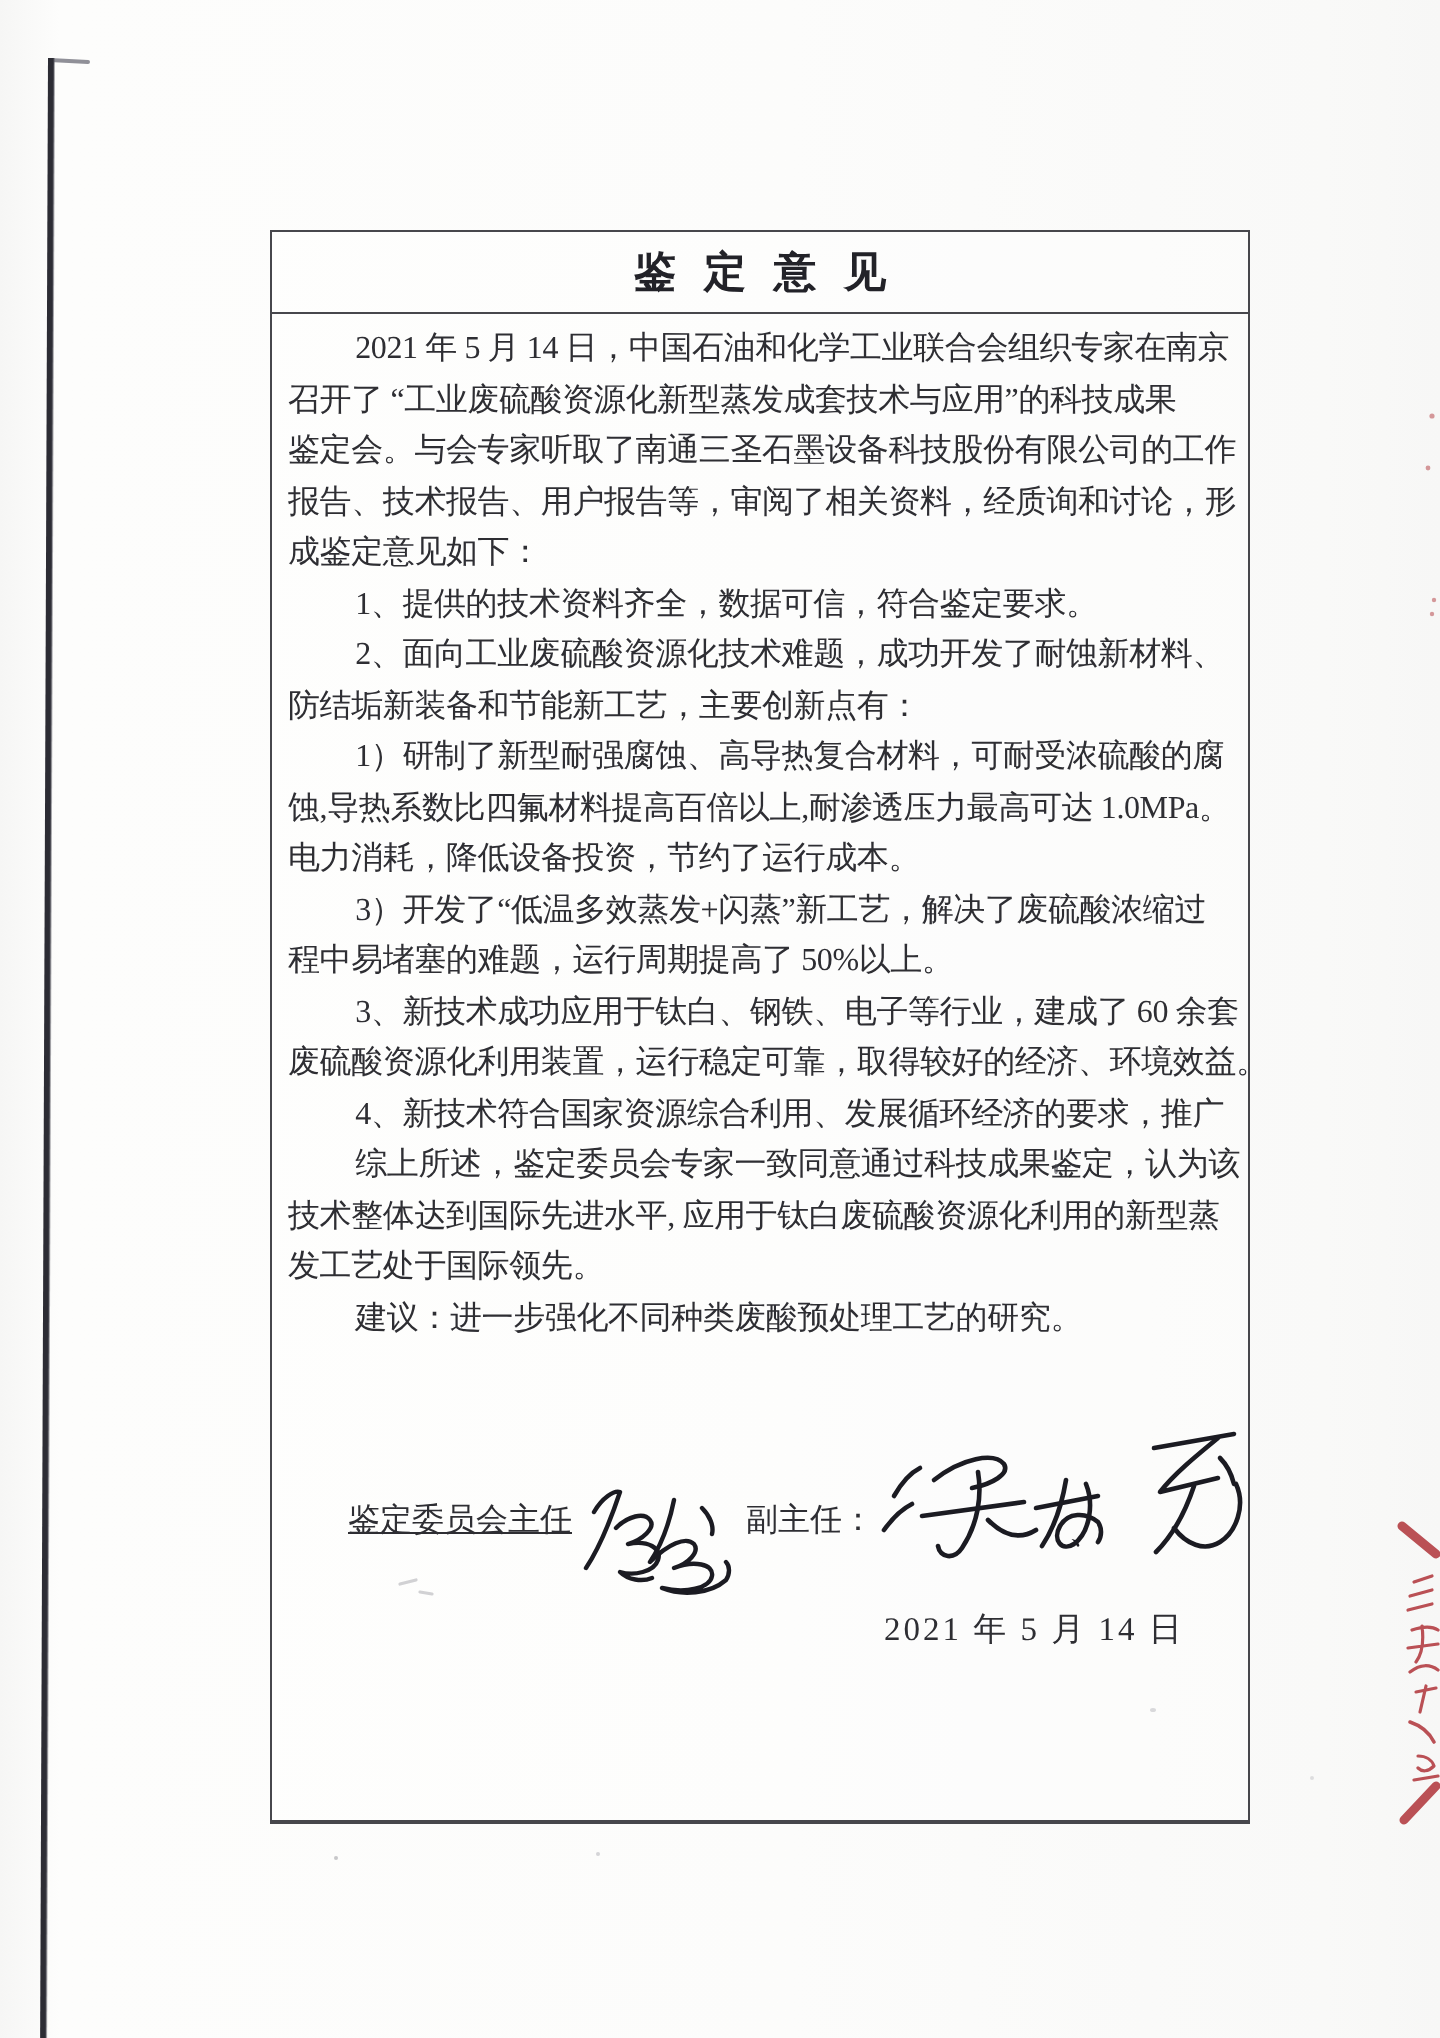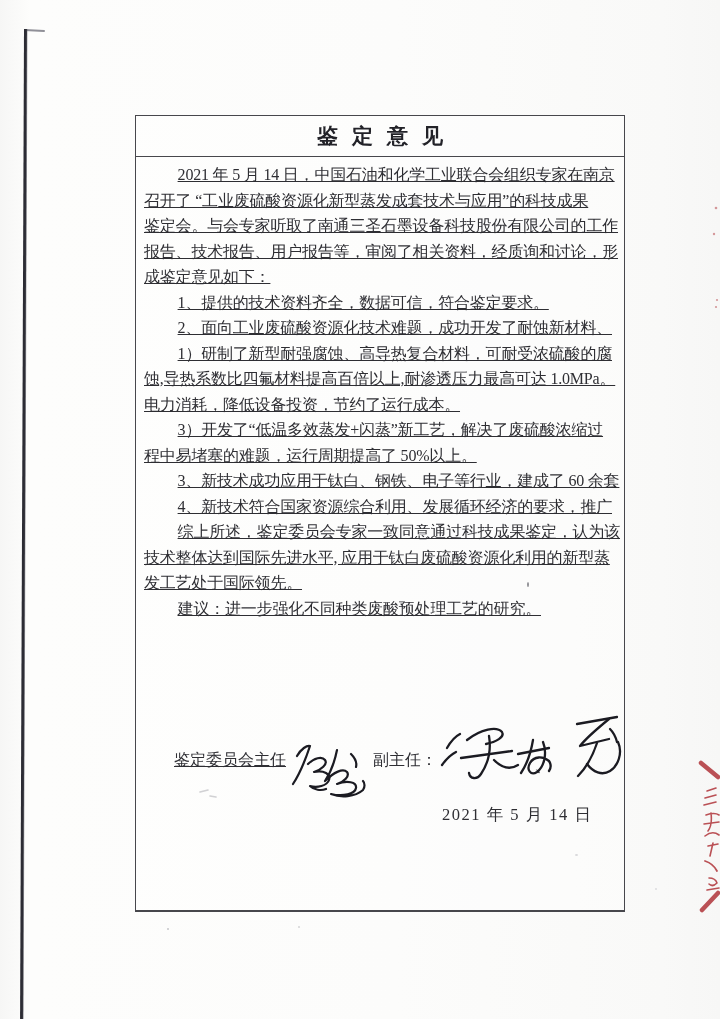--- a/index.html
+++ b/index.html
@@ -16,21 +16,21 @@
     border:1.6px solid #47474c;border-bottom-width:2px;
     background:rgba(255,255,255,0.35);
     box-sizing:border-box;
   }
   .title-row{
     height:40px;line-height:40px;border-bottom:1.6px solid #47474c;
     text-align:center;font-size:21px;font-weight:bold;color:#222228;
     letter-spacing:14px;padding-left:14px;
   }
   .body-text{padding:5px 7px 0 8px;font-size:16px;letter-spacing:-0.2px;}
-  .ln{height:25.5px;line-height:25.5px;white-space:nowrap;overflow:visible;text-decoration:underline;}
+  .ln{height:25.5px;line-height:25.5px;white-space:nowrap;overflow:visible;}
   .in{text-indent:2.1em;}
   .sig-label{position:absolute;font-size:16px;color:#2e2e33;white-space:nowrap;}
   .chair-label{left:38px;top:634px;text-decoration:underline;}
   .vice-label{left:237px;top:634px;}
   .sig-sep{position:absolute;left:398px;top:636px;font-size:19px;color:#1b1b22;}
   .doc-date{position:absolute;left:306px;top:688px;font-size:16.5px;letter-spacing:1.5px;white-space:nowrap;text-align:right;}
   .sig-svg{position:absolute;}
   .sig1{left:145px;top:616px;}
   .sig2{left:301px;top:592px;}
   .speck{position:absolute;border-radius:50%;}
@@ -50,26 +50,28 @@
     <div class="title-row">鉴定意见</div>
 
     <div class="body-text">
       <div class="ln in">2021 年 5 月 14 日，中国石油和化学工业联合会组织专家在南京</div>
       <div class="ln">召开了 “工业废硫酸资源化新型蒸发成套技术与应用”的科技成果</div>
       <div class="ln">鉴定会。与会专家听取了南通三圣石墨设备科技股份有限公司的工作</div>
       <div class="ln">报告、技术报告、用户报告等，审阅了相关资料，经质询和讨论，形</div>
       <div class="ln">成鉴定意见如下：</div>
       <div class="ln in">1、提供的技术资料齐全，数据可信，符合鉴定要求。</div>
       <div class="ln in">2、面向工业废硫酸资源化技术难题，成功开发了耐蚀新材料、</div>
+      <div class="ln">防结垢新装备和节能新工艺，主要创新点有：</div>
       <div class="ln in">1）研制了新型耐强腐蚀、高导热复合材料，可耐受浓硫酸的腐</div>
       <div class="ln">蚀,导热系数比四氟材料提高百倍以上,耐渗透压力最高可达 1.0MPa。</div>
       <div class="ln">电力消耗，降低设备投资，节约了运行成本。</div>
       <div class="ln in">3）开发了“低温多效蒸发+闪蒸”新工艺，解决了废硫酸浓缩过</div>
       <div class="ln">程中易堵塞的难题，运行周期提高了 50%以上。</div>
       <div class="ln in">3、新技术成功应用于钛白、钢铁、电子等行业，建成了 60 余套</div>
+      <div class="ln">废硫酸资源化利用装置，运行稳定可靠，取得较好的经济、环境效益。</div>
       <div class="ln in">4、新技术符合国家资源综合利用、发展循环经济的要求，推广</div>
       <div class="ln in">综上所述，鉴定委员会专家一致同意通过科技成果鉴定，认为该</div>
       <div class="ln">技术整体达到国际先进水平, 应用于钛白废硫酸资源化利用的新型蒸</div>
       <div class="ln">发工艺处于国际领先。</div>
       <div class="ln in">建议：进一步强化不同种类废酸预处理工艺的研究。</div>
     </div>
 
     <span class="sig-label chair-label">鉴定委员会主任</span>
 
     <svg class="sig-svg sig1" width="95" height="72" viewBox="0 0 95 72">

